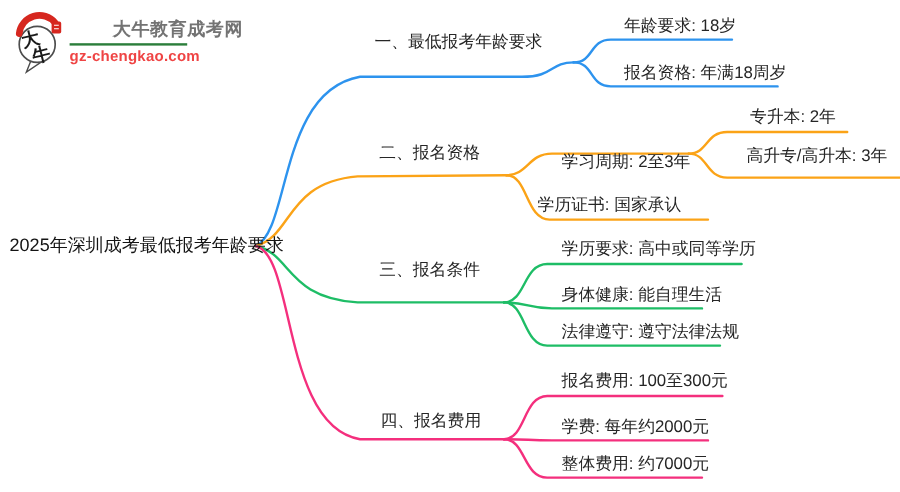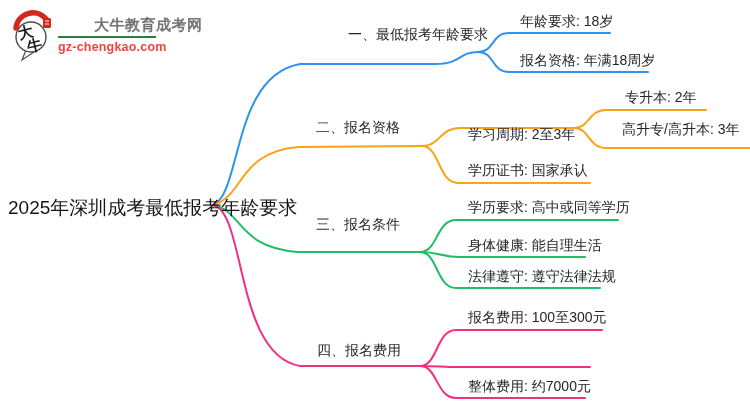--- a/index.html
+++ b/index.html
@@ -6,21 +6,21 @@
   .stage{
     position:relative;width:750px;height:410px;background:#ffffff;overflow:hidden;
     font-family:"Liberation Sans","DejaVu Sans",sans-serif;
   }
   svg.lines{position:absolute;left:0;top:0;}
   .branch{fill:none;stroke-width:2px;stroke-linecap:round;stroke-linejoin:round;}
   .label{
     position:absolute;white-space:nowrap;color:#262626;
     font-size:14px;line-height:1.25;
   }
-  .root-label{font-size:19px;color:#141414;}
+  .root-label{font-size:15px;color:#141414;}
   
   .logo{position:absolute;left:12px;top:8px;width:220px;height:52px;}
   .logo-icon{position:absolute;left:0;top:1px;}
   .logo-text{position:absolute;left:46px;top:7px;}
   .logo-title{font-size:15px;font-weight:bold;letter-spacing:.5px;line-height:20px;}
   .logo-sep{height:2px;width:98px;margin:1px 0 2px 0;}
   .logo-domain{font-size:12.5px;font-weight:bold;letter-spacing:.2px;line-height:14px;}
 </style>
 </head>
 <body>
@@ -49,37 +49,38 @@
     <g class="branch" style="stroke: rgb(244, 47, 125);">
       <path d="M 213 205 C 246 212 235 355 300 366 L 420 366"></path>
       <path d="M 420 366 C 438 366 436 330 456 330 L 602 330"></path>
       <path d="M 420 366 C 440 366 440 367 460 367 L 590 367"></path>
       <path d="M 420 366 C 438 366 436 398 456 398 L 585 398"></path>
     </g>
   </svg>
 
   <div class="label root-label" style="left:8px;top:196px;">2025年深圳成考最低报考年龄要求</div>
 
-  <div class="label" style="left:312px;top:26px;margin-left:36px;">一、最低报考年龄要求</div>
+  <div class="label" style="left:312px;top:26px;">一、最低报考年龄要求</div>
   <div class="label" style="left:520px;top:13px;">年龄要求: 18岁</div>
   <div class="label" style="left:520px;top:52px;">报名资格: 年满18周岁</div>
 
   <div class="label" style="left:316px;top:119px;">二、报名资格</div>
   <div class="label" style="left:468px;top:106px;margin-top:20px;">学习周期: 2至3年</div>
   <div class="label" style="left:625px;top:89px;">专升本: 2年</div>
   <div class="label" style="left:622px;top:121px;">高升专/高升本: 3年</div>
-  <div class="label" style="left:468px;top:162px;">学历证书: 国家承认</div>
+  <div class="label" style="left:448px;top:162px;">学历证书: 国家承认</div>
 
   <div class="label" style="left:316px;top:216px;">三、报名条件</div>
   <div class="label" style="left:468px;top:237px;">身体健康: 能自理生活</div>
   <div class="label" style="left:468px;top:199px;">学历要求: 高中或同等学历</div>
   <div class="label" style="left:317px;top:342px;">四、报名费用</div>
 
   <div class="label" style="left:468px;top:268px;">法律遵守: 遵守法律法规</div>
   <div class="label" style="left:468px;top:309px;">报名费用: 100至300元</div>
+  <div class="label" style="left:468px;top:347px;">学费: 每年约2000元</div>
   <div class="label" style="left:468px;top:378px;">整体费用: 约7000元</div>
 
   <div class="logo">
     <svg class="logo-icon" width="46" height="54" viewBox="0 0 46 54">
       <path d="M 14 41 L 10 51 L 22 43 Z" fill="#ffffff" stroke="#4d4d4d" stroke-width="1.2"></path>
       <circle cx="19" cy="28" r="15" fill="#ffffff" stroke="#4d4d4d" stroke-width="1.4"></circle>
       <text x="6" y="29" font-size="15" font-weight="bold" fill="#1a1a1a" transform="rotate(-14 12 24)">大</text>
       <text x="15" y="42" font-size="15" font-weight="bold" fill="#1a1a1a" transform="rotate(-14 21 37)">牛</text>
       <path d="M 4 19 A 17 17 0 0 1 34 10" fill="none" stroke-width="5.5" stroke-linecap="round" style="stroke: rgb(214, 39, 31);"></path>
       <rect x="31" y="9" width="8" height="10" rx="1.5" style="fill: rgb(214, 39, 31);"></rect>

